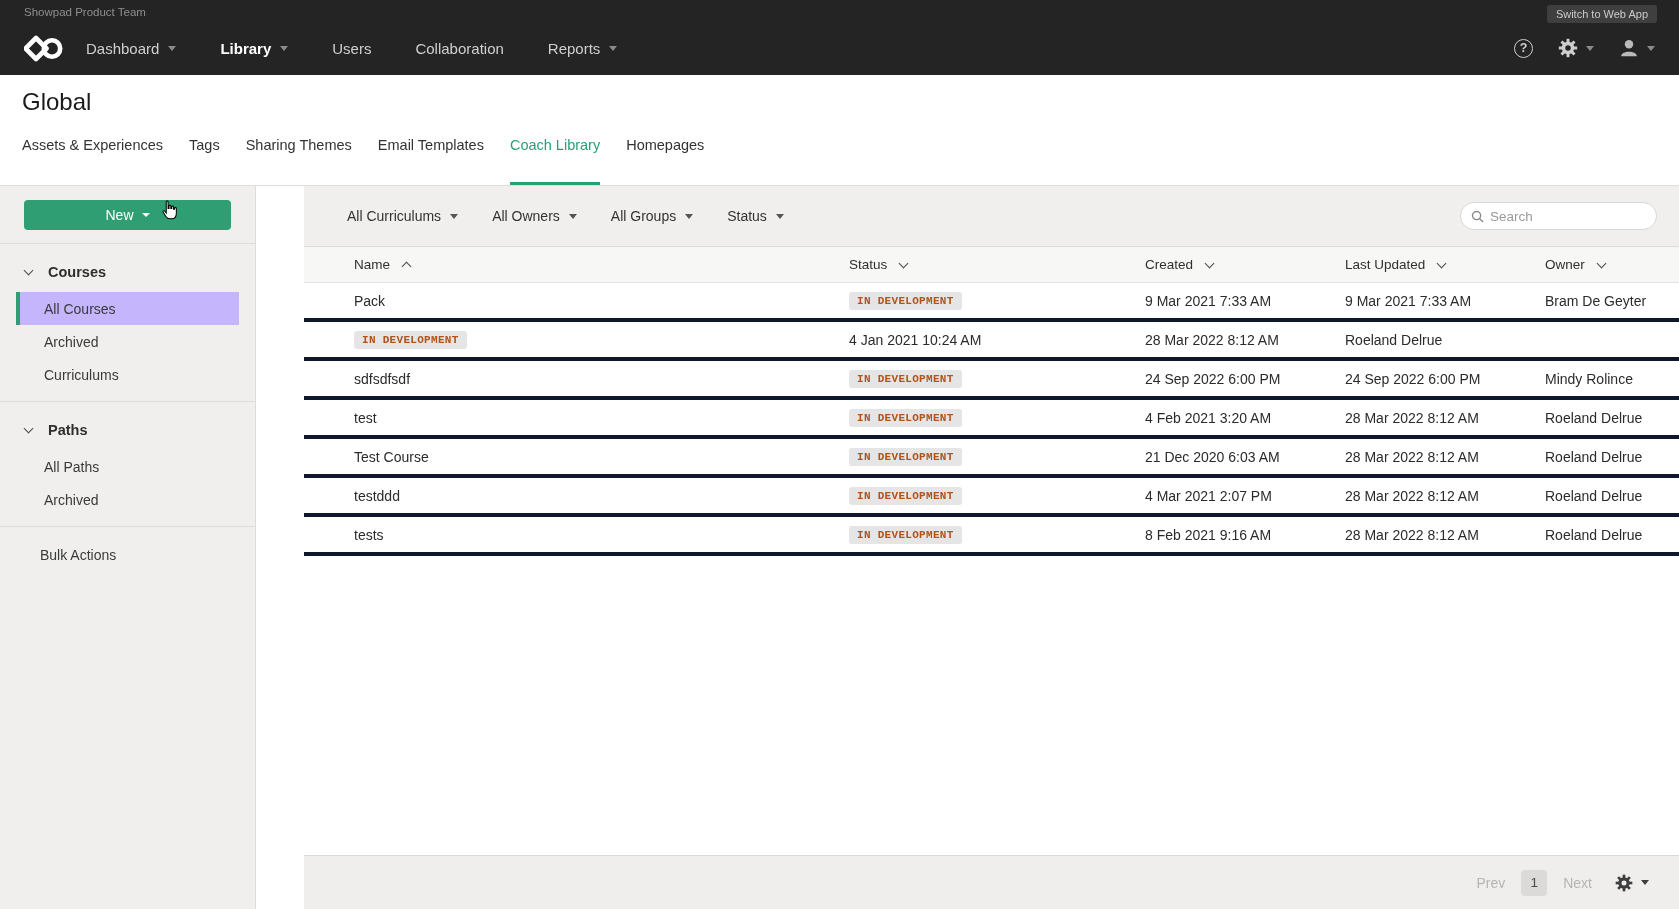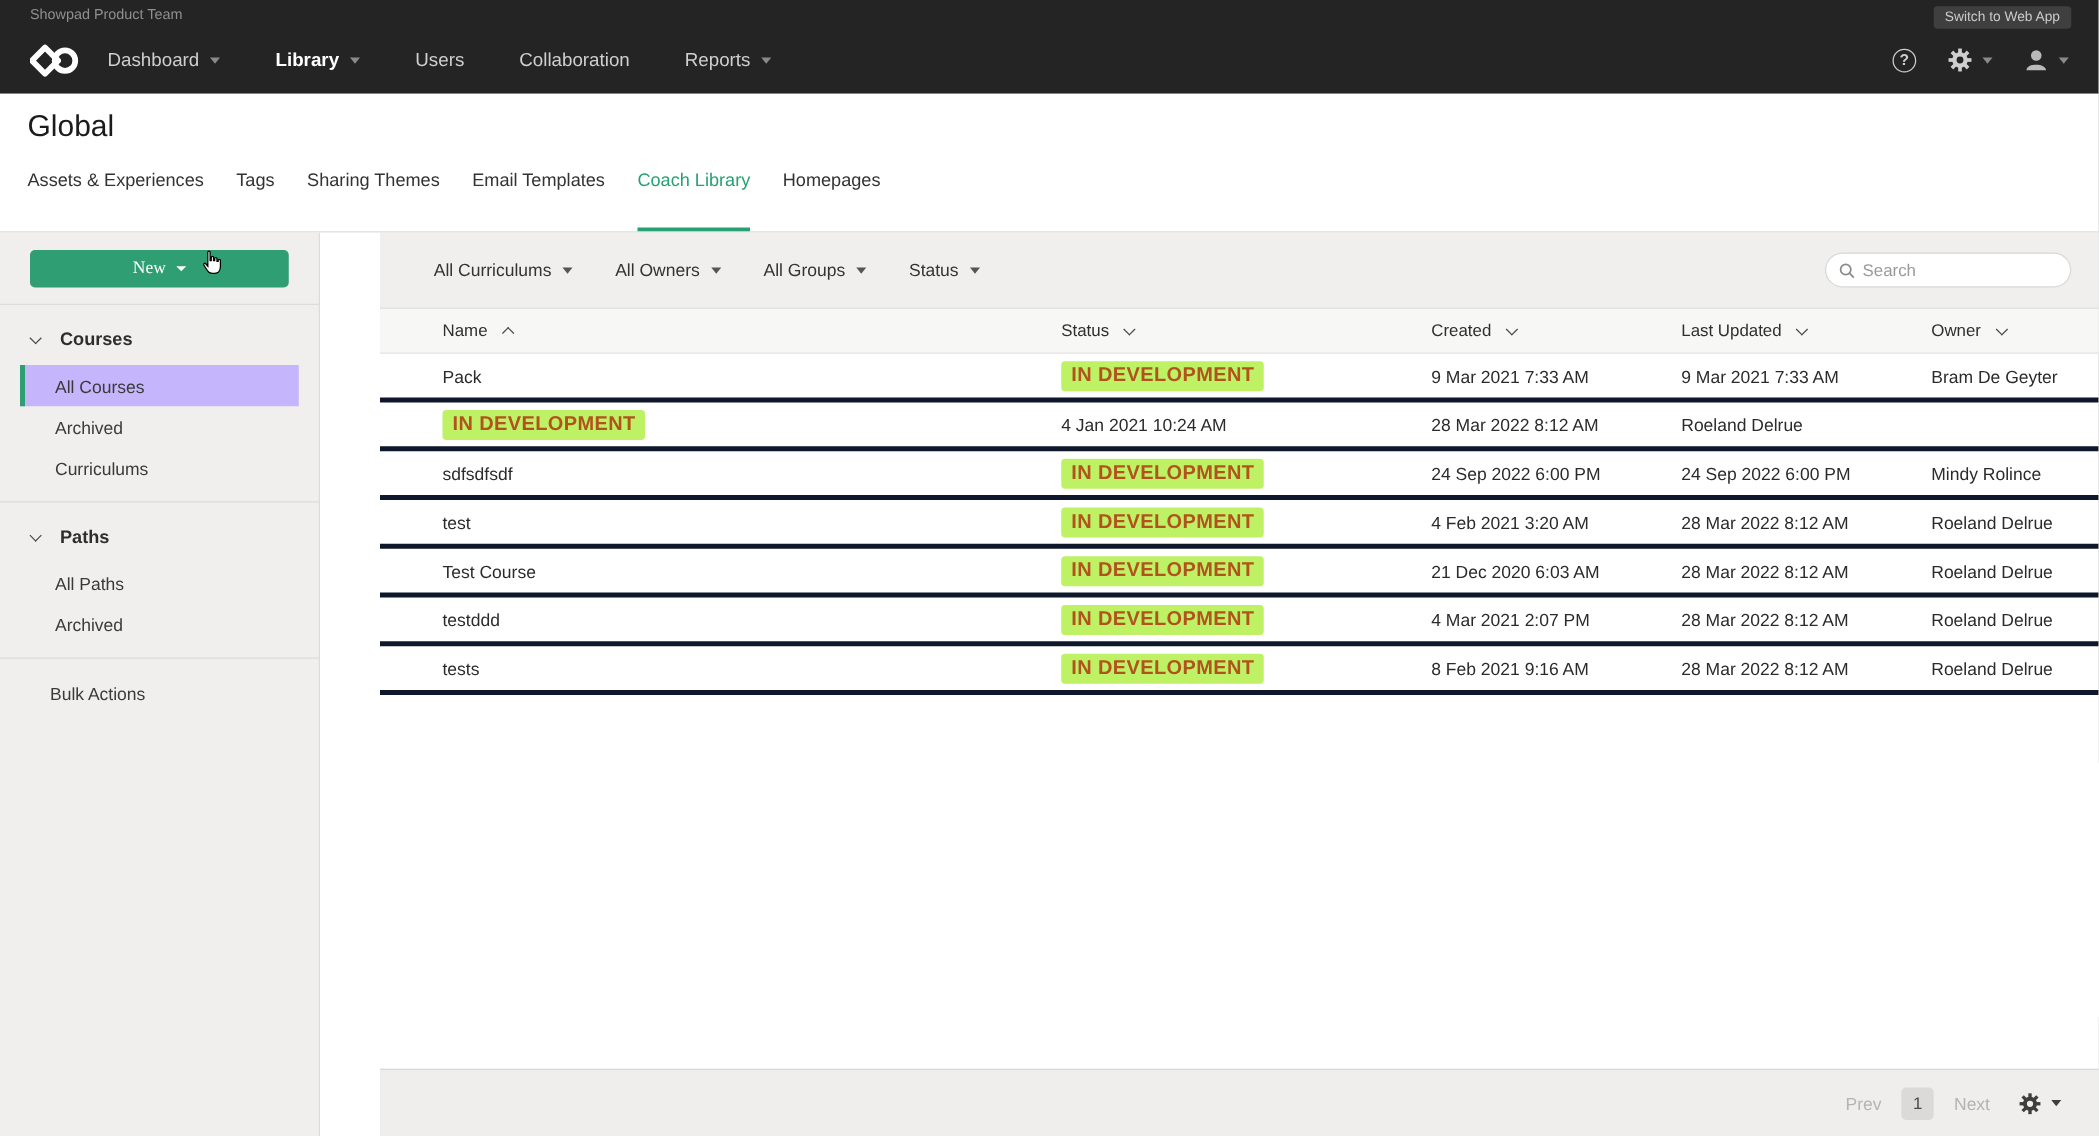--- a/index.html
+++ b/index.html
@@ -37,21 +37,21 @@
 
   
   .body { display:flex; height:723px; }
 
   
   .sidebar { width:256px; background:#f0efee; border-right:1px solid #dcdcdb; flex:none;
     display:flex; flex-direction:column; }
   .new-wrap { padding:14px 24px 13px 24px; border-bottom:1px solid #dcdcdb; }
   .new-btn { width:100%; height:30px; background:#2f9e72; border:none; border-radius:4px;
     color:#fff; font-size:14px; display:flex; align-items:center; justify-content:center; gap:8px; cursor:pointer;
-    font-family:Liberation Serif, serif; }
+    font-family:Liberation Sans, sans-serif; }
   .new-btn .caret { color:#fff; border-top-width:4px; }
   .side-section { padding:20px 0 10px 0; border-bottom:1px solid #dcdcdb; }
   .side-header { display:flex; align-items:center; gap:14px; padding-left:24px; margin-bottom:12px;
     font-size:14.5px; font-weight:600; color:#2e2e2e; cursor:pointer; }
   .chev { width:10px; height:10px; display:inline-block; position:relative; flex:none; }
   .chev::before { content:""; position:absolute; left:1px; top:0px; width:6px; height:6px;
     border-right:1.6px solid #4a4a4a; border-bottom:1.6px solid #4a4a4a; transform:rotate(45deg); }
   .chev.up::before { transform:rotate(-135deg); top:3px; }
   .side-item { height:33px; display:flex; align-items:center; margin:0 16px; padding-left:24px;
     font-size:14px; color:#3a3a3a; cursor:pointer; border-left:4px solid transparent; }
@@ -67,22 +67,22 @@
   .search-box { margin-left:auto; margin-right:22px; width:197px; height:28px; background:#fff;
     border:1px solid #d8d8d7; border-radius:14px; display:flex; align-items:center; padding:0 10px; gap:6px; }
   .search-box input { border:none; outline:none; flex:1; font-size:13.5px; color:#333; background:transparent;
     font-family:inherit; min-width:0; }
   .search-box input::placeholder { color:#9a9a9a; }
 
   .grid { display:grid; grid-template-columns:495px 296px 200px 200px 1fr; padding-left:50px; align-items:center; }
   .thead { height:37px; background:#f7f7f6; border-top:1px solid #dcdcdb; border-bottom:1px solid #e3e3e2; flex:none; }
   .th { display:flex; align-items:center; gap:12px; font-size:13.5px; color:#2f2f2f; cursor:pointer; }
   .trow { height:39px; border-bottom:4px solid #0f172a; font-size:14px; color:#2b2b2b; flex:none; cursor:pointer; }
-  .badge { display:inline-block; background:#bef264; color:#b1531c; font-size:16px; font-weight:bold;
-    letter-spacing:.3px; padding:3px 8px; border-radius:3px; }
+  .badge { display:inline-block; background:#e5e5e5; color:#b1531c; font-size:11px; font-weight:bold;
+    letter-spacing:.3px; padding:3px 8px; border-radius:3px;font-family:Liberation Mono, monospace; }
   .spacer { flex:1; background:#fff; }
 
   .footer { height:54px; background:#efeeed; border-top:1px solid #d9d9d8; flex:none;
     display:flex; align-items:center; justify-content:flex-end; padding-right:30px; gap:16px; }
   .page-nav { font-size:14px; color:#b4b4b3; cursor:pointer; }
   .page-num { width:26px; height:26px; background:#dbdad9; border-radius:4px; color:#4a4a4a;
     font-size:13.5px; display:flex; align-items:center; justify-content:center; cursor:pointer; }
   .footer .icon-group { margin-left:6px; }
   .footer .caret { color:#3e3e3e; }
 

